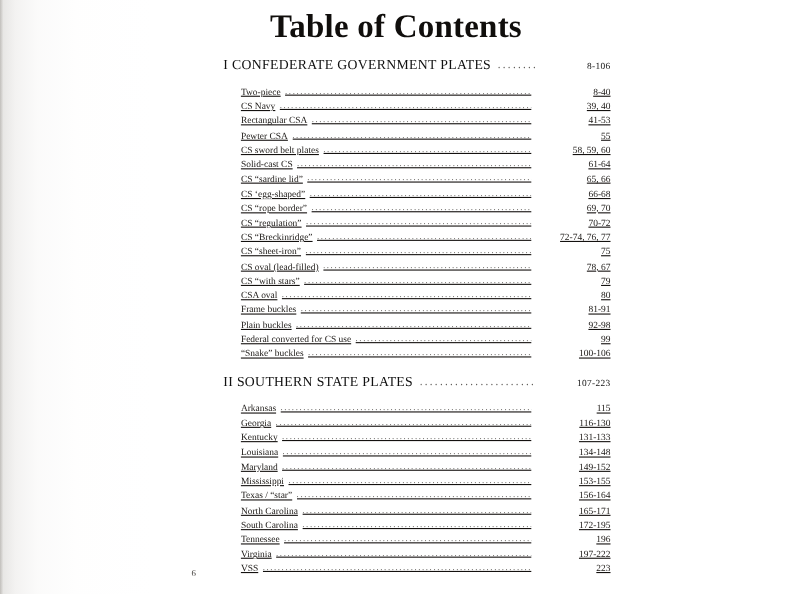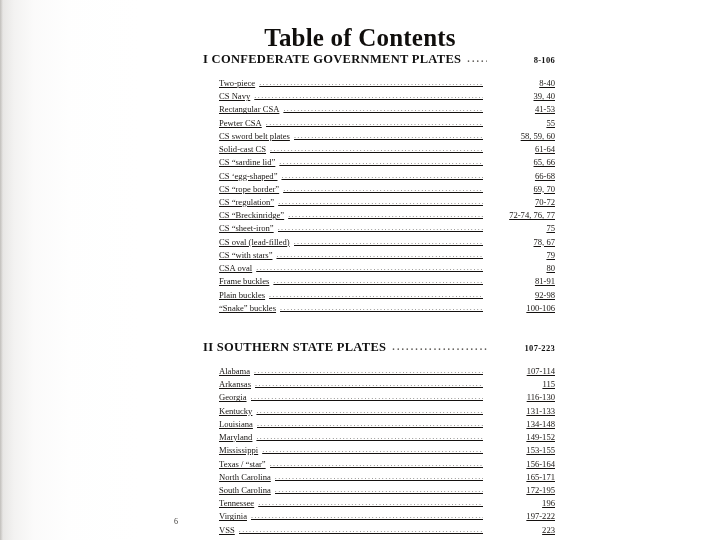--- a/index.html
+++ b/index.html
@@ -38,24 +38,24 @@
     pointer-events: none;
   }
   #content {
     position: absolute;
     left: 0; top: 0;
     width: 720px; height: 540px;
   }
 
   .toc-title {
     position: absolute;
-    left: 0; top: 24px;
+    left: 0; top: 8px;
     width: 720px;
     text-align: center;
-    font-size: 25px;
+    font-size: 30px;
     font-weight: bold;
     letter-spacing: 0.2px;
     color: #100e0c;
   }
 
   .section-block { position: absolute; left: 203px; width: 352px; }
   #section-1 { top: 52px; }
   #section-2 { top: 340px; }
 
   
@@ -82,21 +82,20 @@
     flex: 0 0 auto;
     text-align: right;
   }
 
   
   .section-head {
     font-size: 12.5px;
     letter-spacing: 0.3px;
     color: #111;
     margin-bottom: 10px;
-    font-weight: bold;
   }
   .section-head .toc-label { font-size: 12.5px; }
   .section-head .toc-leader { margin: 0 6px; top: -1px; }
   .section-head .toc-leader::before { font-size: 10px; letter-spacing: 2.1px; }
   .section-head .toc-pages {
     width: 60px;
     font-size: 8.5px;
     padding-left: 2px;
   }
 
@@ -221,40 +220,40 @@
             <span class="toc-label">Frame buckles</span>
             <span class="toc-leader"></span>
             <span class="toc-pages">81-91</span>
           </div>
           <div class="toc-row entry">
             <span class="toc-label">Plain buckles</span>
             <span class="toc-leader"></span>
             <span class="toc-pages">92-98</span>
           </div>
           <div class="toc-row entry">
+            <span class="toc-label">Federal converted for CS use</span>
+            <span class="toc-leader"></span>
+            <span class="toc-pages">99</span>
+          </div>
+          <div class="toc-row entry">
             <span class="toc-label">“Snake” buckles</span>
             <span class="toc-leader"></span>
             <span class="toc-pages">100-106</span>
           </div>
         </div>
     </div>
 
     <div class="section-block" id="section-2">
       <div class="toc-row section-head">
         <span class="toc-label">II SOUTHERN STATE PLATES</span>
         <span class="toc-leader"></span>
         <span class="toc-pages">107-223</span>
       </div>
       <div class="entries" id="entries-2">
           <div class="toc-row entry">
-            <span class="toc-label">Alabama</span>
-            <span class="toc-leader"></span>
-            <span class="toc-pages">107-114</span>
-          </div>
-          <div class="toc-row entry">
             <span class="toc-label">Arkansas</span>
             <span class="toc-leader"></span>
             <span class="toc-pages">115</span>
           </div>
           <div class="toc-row entry">
             <span class="toc-label">Georgia</span>
             <span class="toc-leader"></span>
             <span class="toc-pages">116-130</span>
           </div>
           <div class="toc-row entry">

